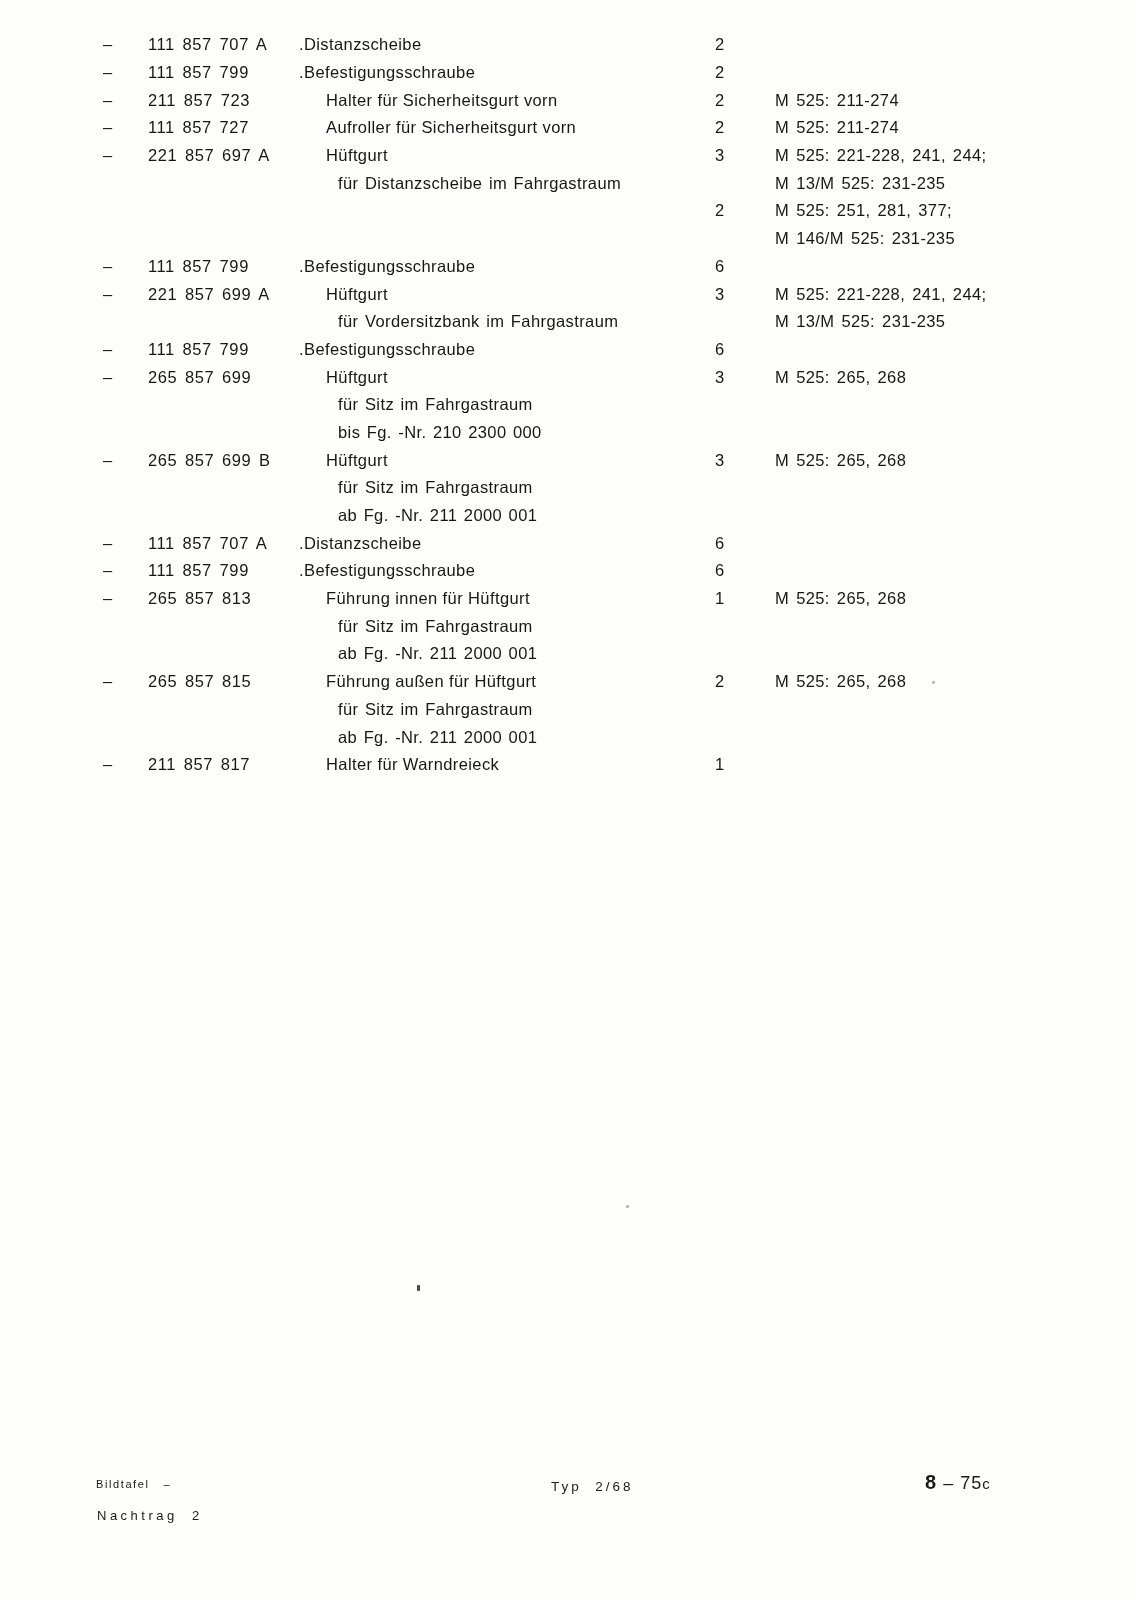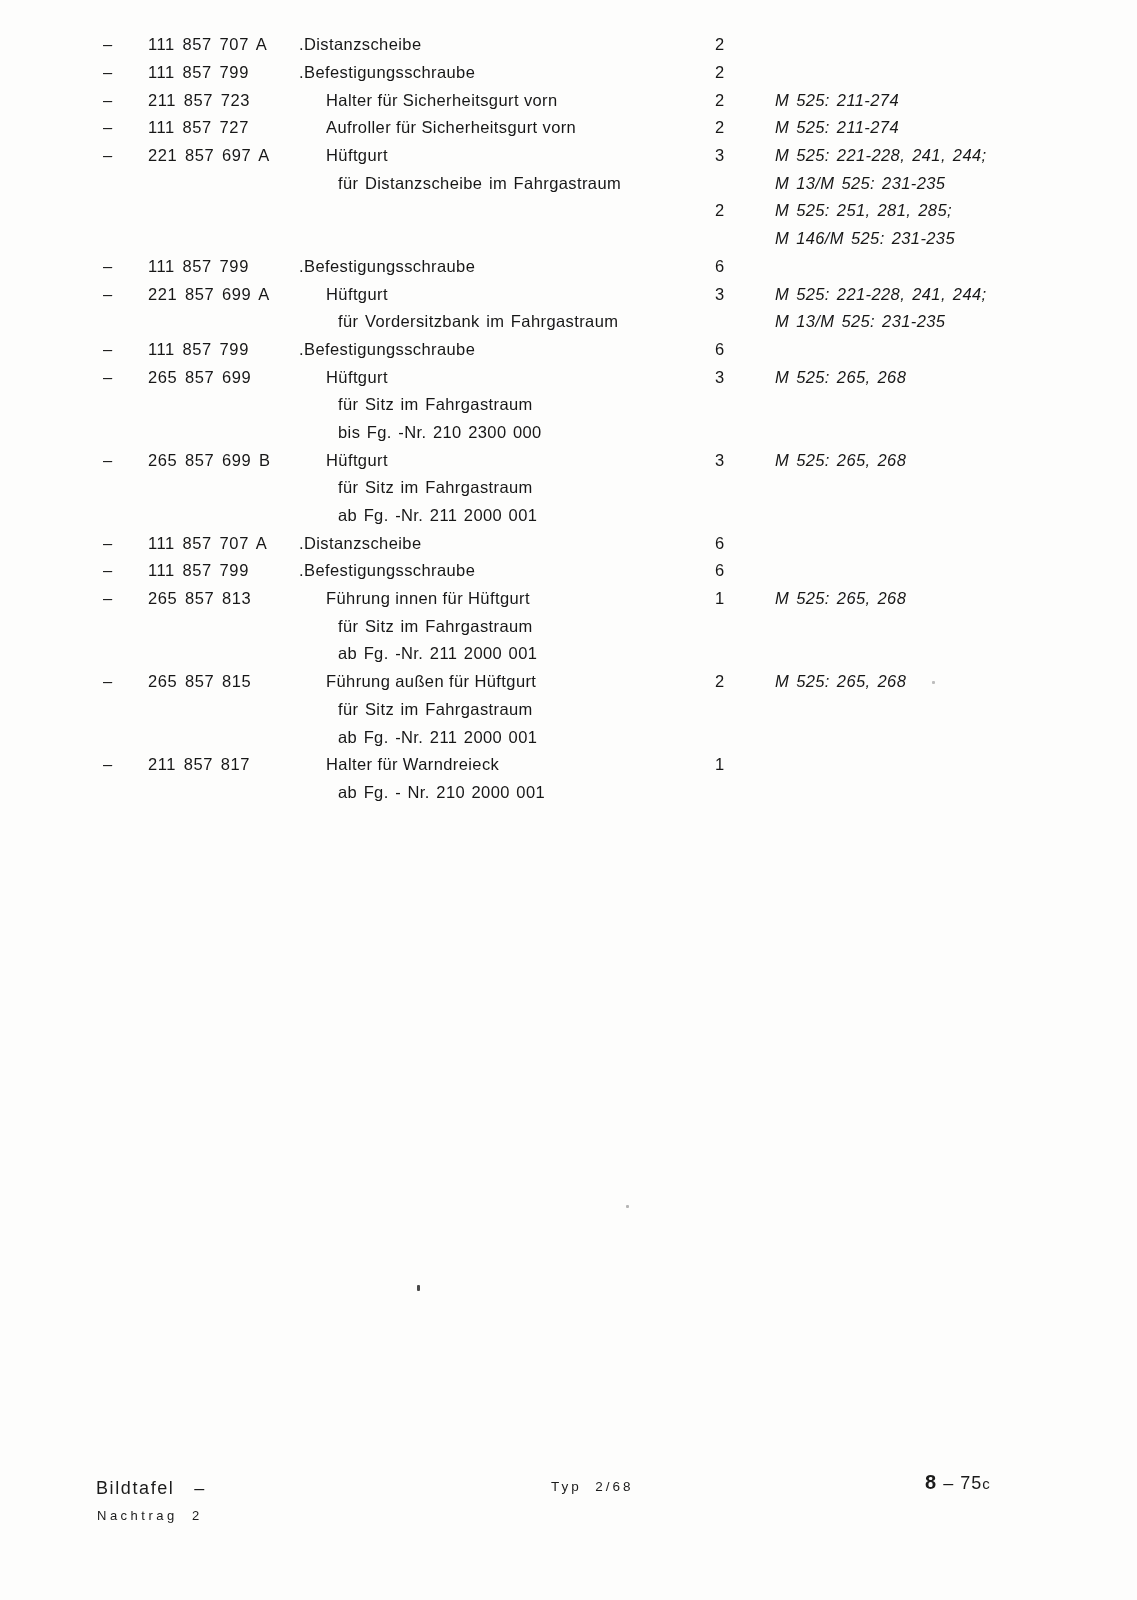--- a/index.html
+++ b/index.html
@@ -35,30 +35,30 @@
     font-size: 16.5px;
     letter-spacing: 0.3px;
     white-space: nowrap;
   }
   .c-dash  { padding-left: 7px; }
   .c-part  { word-spacing: 2.5px; letter-spacing: 0.6px; }
   .c-desc  { letter-spacing: 0.4px; margin-left: 20px; }
   .c-desc.dot { margin-left: -7px; }
   .c-desc.sub { padding-left: 12px; word-spacing: 1.5px; }
   .c-qty   { padding-left: 2px; }
-  .c-remark{ word-spacing: 2px; letter-spacing: 0.4px; font-style: italic; }
+  .c-remark{ word-spacing: 2px; letter-spacing: 0.4px; }
   
   .footer-item {
     position: absolute;
     color: #1b1b1b;
     white-space: pre;
   }
   .f-bildtafel {
     left: 96px; top: 1478px;
-    font-size: 18px; letter-spacing: 1.6px;
+    font-size: 11px; letter-spacing: 1.6px;
   }
   .f-nachtrag {
     left: 97px; top: 1508px;
     font-size: 13px; letter-spacing: 3.5px;
   }
   .f-typ {
     left: 551px; top: 1479px;
     font-size: 13.5px; letter-spacing: 3px; text-align: right;
   }
   .f-page {
@@ -123,21 +123,21 @@
         <div class="c-part"></div>
         <div class="c-desc sub">für Distanzscheibe im Fahrgastraum</div>
         <div class="c-qty"></div>
         <div class="c-remark">M 13/M 525: 231-235</div>
       </div>
       <div class="trow">
         <div class="c-dash"></div>
         <div class="c-part"></div>
         <div class="c-desc"></div>
         <div class="c-qty">2</div>
-        <div class="c-remark">M 525: 251, 281, 285;</div>
+        <div class="c-remark">M 525: 251, 281, 377;</div>
       </div>
       <div class="trow">
         <div class="c-dash"></div>
         <div class="c-part"></div>
         <div class="c-desc"></div>
         <div class="c-qty"></div>
         <div class="c-remark">M 146/M 525: 231-235</div>
       </div>
       <div class="trow">
         <div class="c-dash">–</div>
@@ -263,27 +263,20 @@
         <div class="c-part"></div>
         <div class="c-desc sub">ab Fg. -Nr.  211 2000 001</div>
         <div class="c-qty"></div>
         <div class="c-remark"></div>
       </div>
       <div class="trow">
         <div class="c-dash">–</div>
         <div class="c-part">211 857 817</div>
         <div class="c-desc">Halter für Warndreieck</div>
         <div class="c-qty">1</div>
-        <div class="c-remark"></div>
-      </div>
-      <div class="trow">
-        <div class="c-dash"></div>
-        <div class="c-part"></div>
-        <div class="c-desc sub">ab Fg. - Nr.  210 2000 001</div>
-        <div class="c-qty"></div>
         <div class="c-remark"></div>
       </div>
     </div>
 
   <div class="footer-item f-bildtafel">Bildtafel   –</div>
   <div class="footer-item f-nachtrag">Nachtrag  2</div>
   <div class="footer-item f-typ">Typ  2/68</div>
   <div class="footer-item f-page"><span class="num">8</span><span> – 75</span><span class="suffix">c</span></div>
 
   <div class="speck s1"></div>

